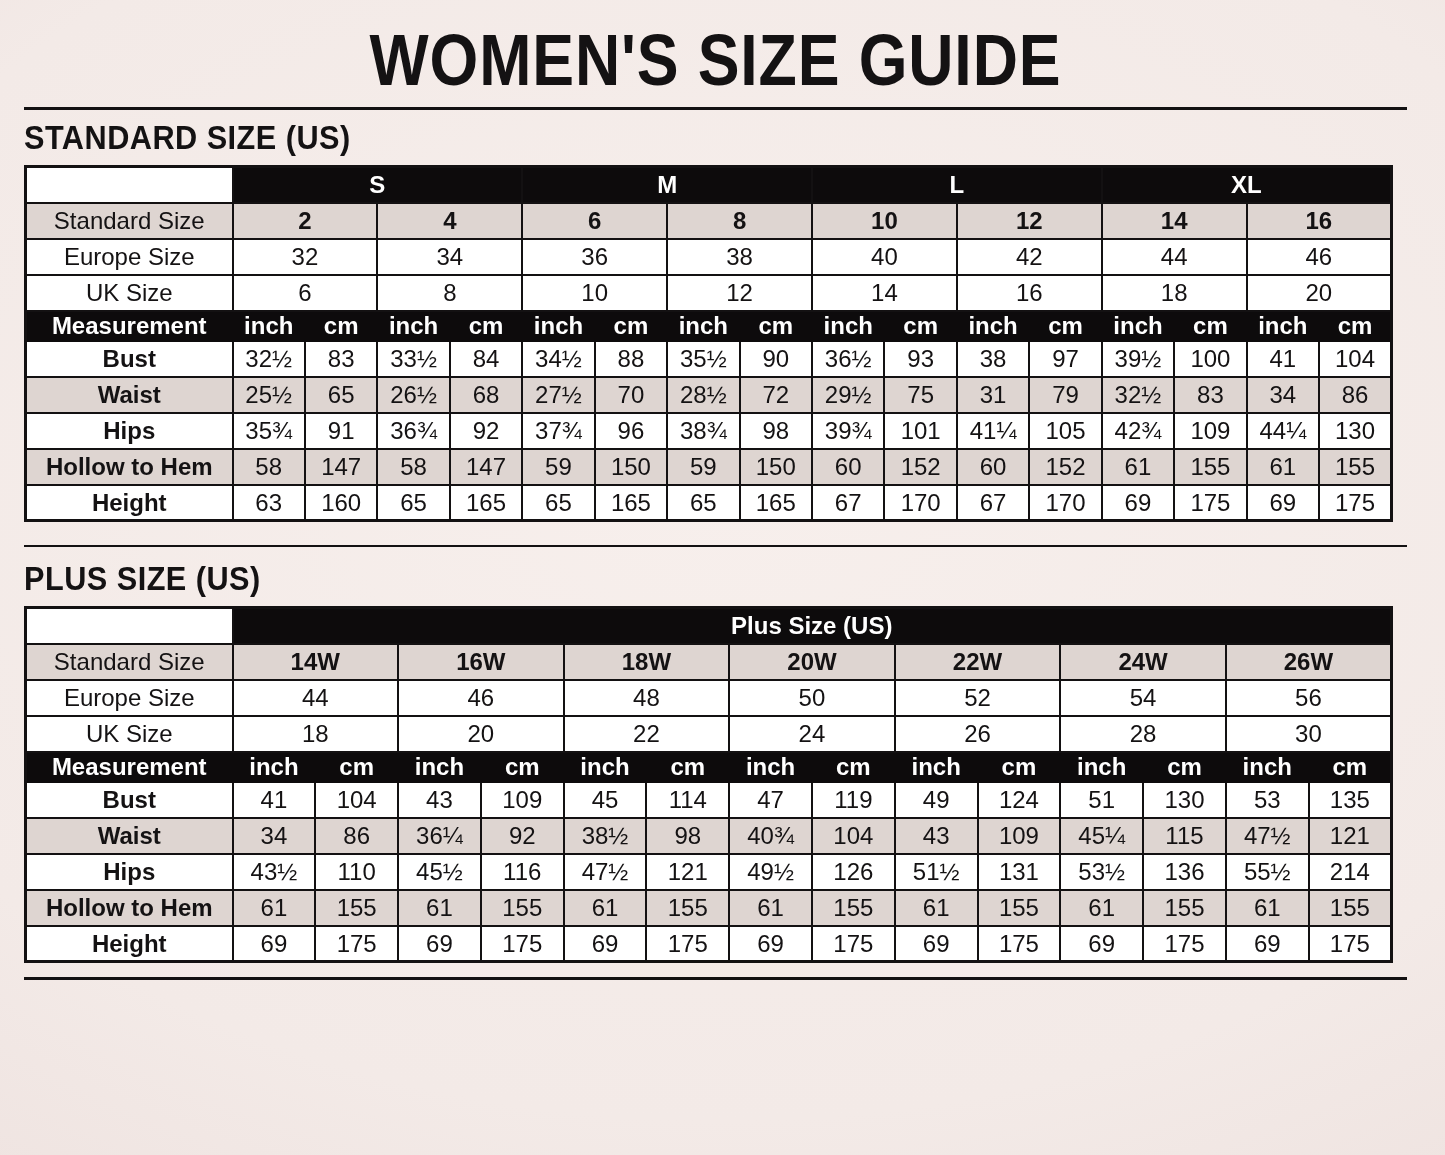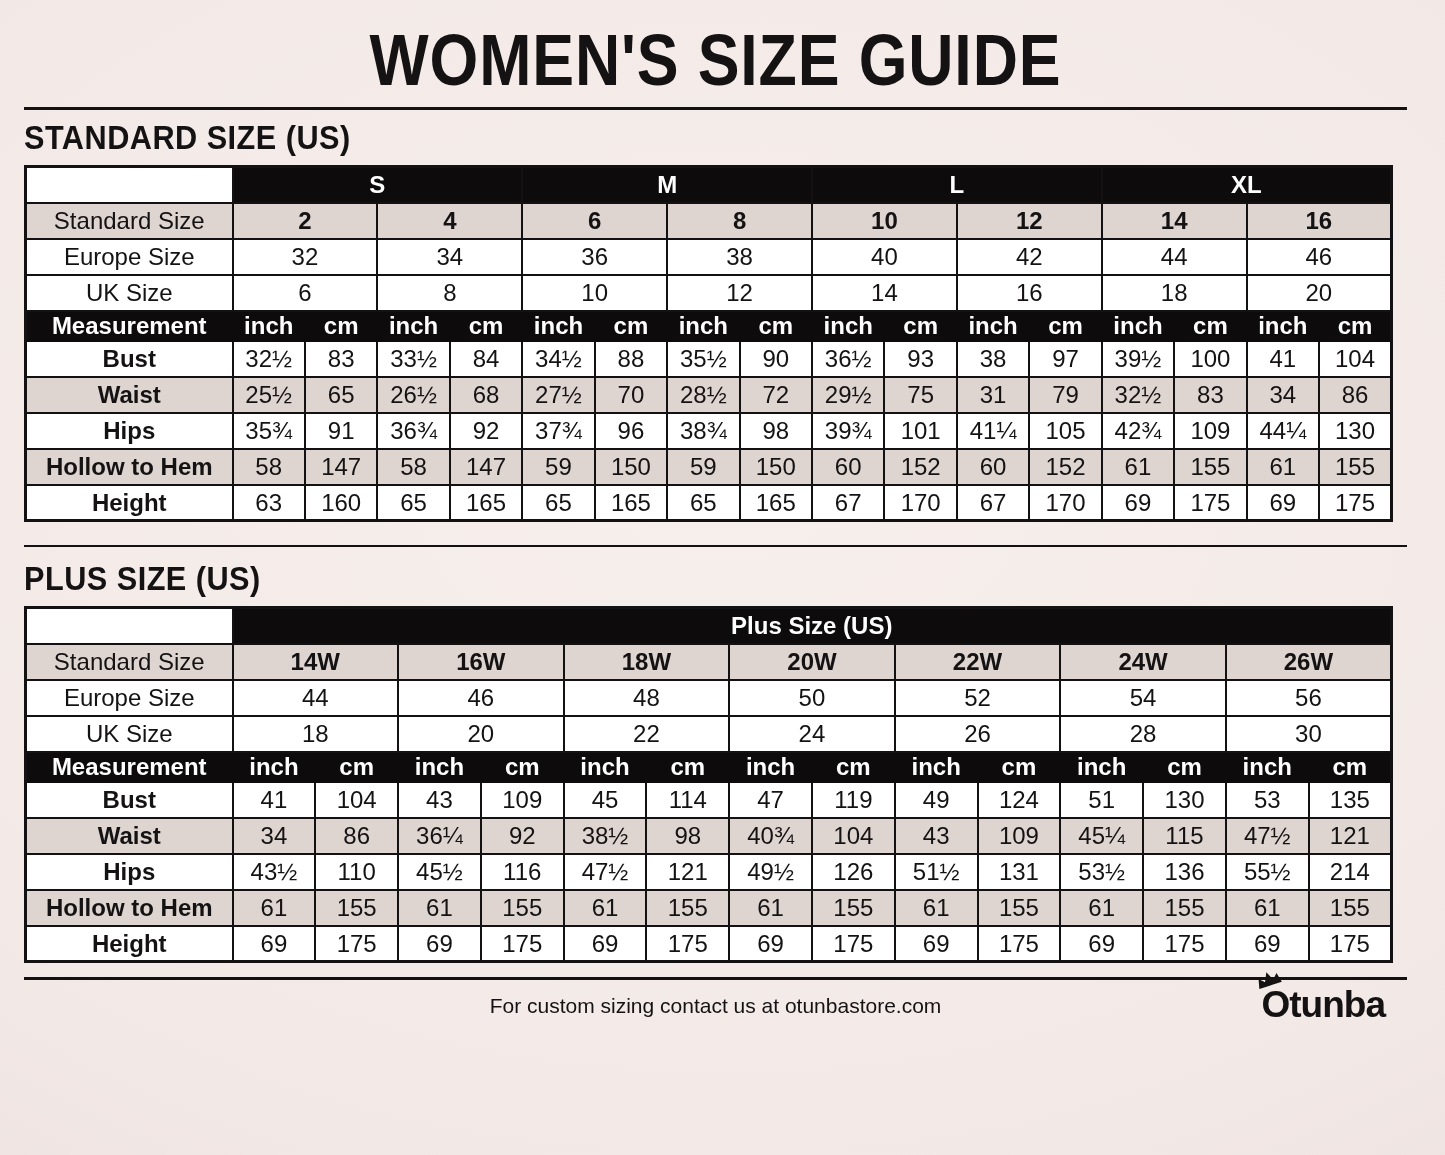--- a/index.html
+++ b/index.html
@@ -448,25 +448,14 @@
           <td class="val-cell">69</td>
           <td class="val-cell">175</td>
           <td class="val-cell">69</td>
           <td class="val-cell">175</td>
         </tr>
       </tbody>
     </table>
 
   <div class="rule footer-gap"></div>
 
-  <div class="footer-row">
-    <span class="footer-text">For custom sizing contact us at otunbastore.com</span>
-    <div class="brand">
-      <span class="brand-text">
-        <svg class="crown" viewBox="0 0 24 14">
-          <path d="M1.5 13 L3.6 4.2 L8.2 8.8 L12 0.8 L15.8 8.8 L20.4 4.2 L22.5 13 Z" fill="#141213"></path>
-        </svg>
-        <span>Otunba</span>
-      </span>
-    </div>
-  </div>
 
 </div>
 
 </body></html>

